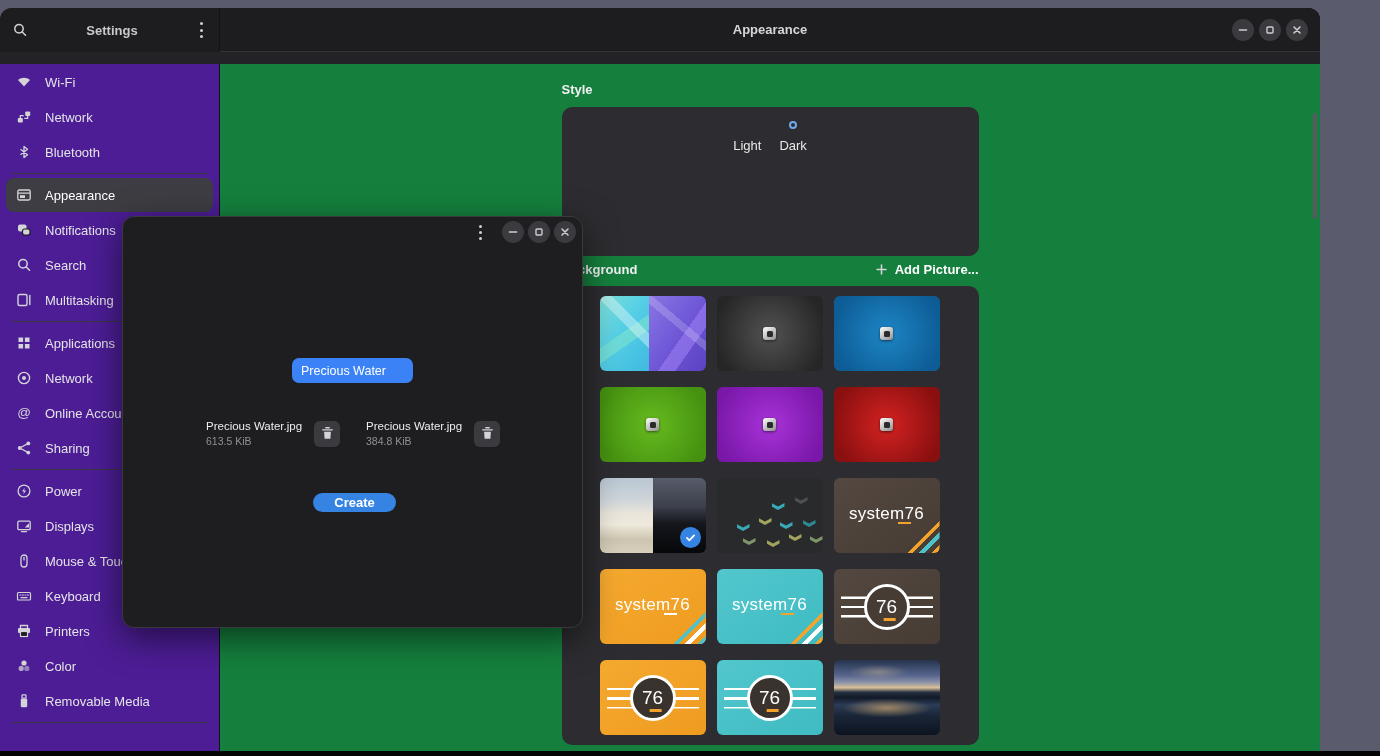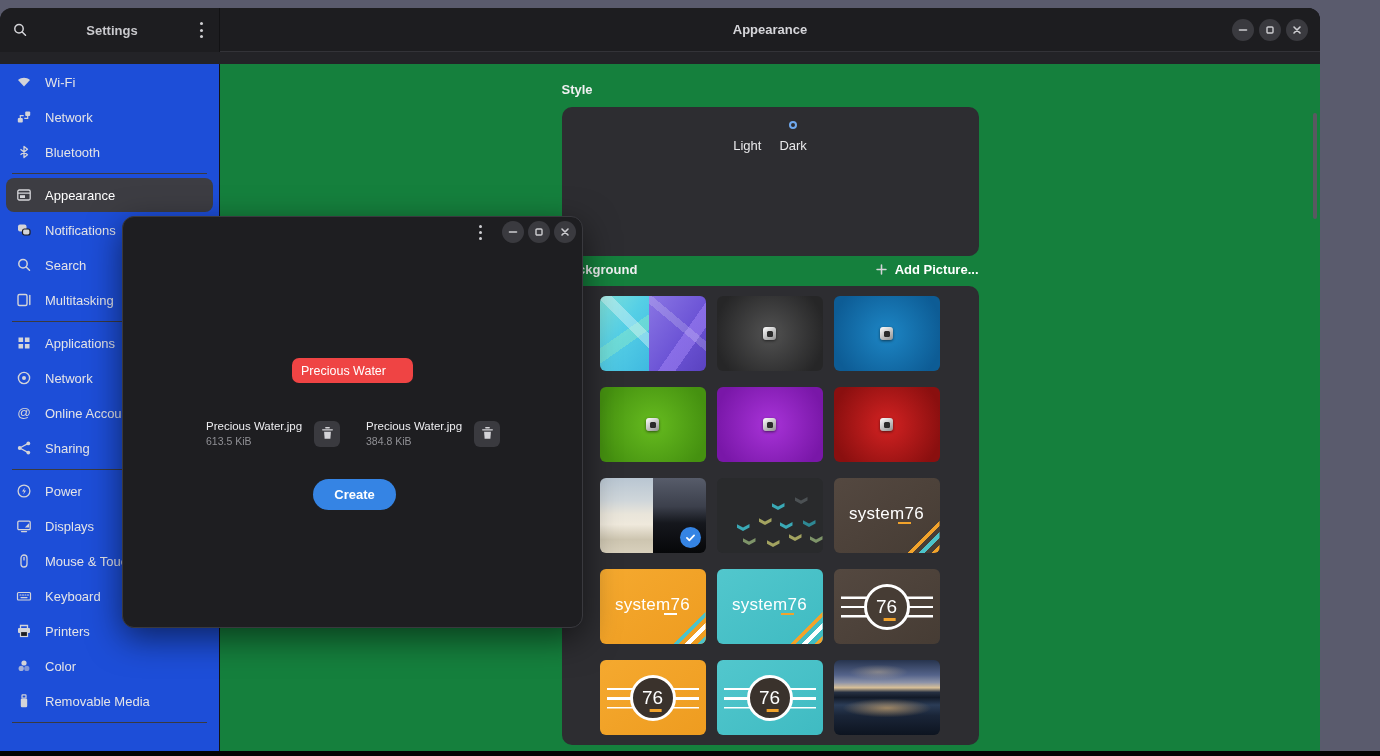--- a/index.html
+++ b/index.html
@@ -33,21 +33,21 @@
 
   .win-controls { position:absolute; right:12px; display:flex; gap:5px; align-items:center; }
   .win-btn {
     width:22px; height:22px; border-radius:50%; background:#3a3a3f; color:#cdcdd1;
     display:flex; align-items:center; justify-content:center; cursor:pointer;
   }
 
   .body-row { flex:1; display:flex; min-height:0; }
 
   
-  .sidebar { width:220px; flex:none; background:#1d4ed8; border-right:1px solid #121214; padding-top:1px; overflow:hidden; }
+  .sidebar { width:220px; flex:none; background:#4c1d95; border-right:1px solid #121214; padding-top:1px; overflow:hidden; }
   .side-row { height:34px; margin:0 6px 1px; padding:0 10px; display:flex; align-items:center; gap:13px; border-radius:8px; cursor:pointer; white-space:nowrap; }
   .side-row.selected { background:#3d3d43; }
   .side-label { font-size:13px; color:#e4e4e7; }
   .side-row.selected .side-label { color:#ffffff; }
   .side-divider { height:1px; background:#3a3a3f; margin:4px 12px; }
 
   
   .main { flex:1; position:relative; background:#15803d; overflow:hidden; }
   .main-col { width:417px; margin:0 auto; }
   .section-label { font-size:13px; font-weight:bold; color:#f0f0f2; }
@@ -139,30 +139,30 @@
 
   .scroll-thumb { position:absolute; right:3px; top:49px; width:4px; height:106px; border-radius:2px; background:#595961; cursor:pointer; }
 
   
   .dialog { position:absolute; left:122px; top:216px; width:461px; height:412px; z-index:10;
     background:#1e1e21; border:1px solid #39393e; border-radius:12px;
     box-shadow:0 10px 34px rgba(0,0,0,.55); }
   .dialog-controls { position:absolute; top:4px; right:6px; display:flex; align-items:center; gap:4px; }
   .dialog-controls .kebab { margin-right:12px; }
   .name-input { position:absolute; left:169px; top:141px; width:121px; height:25px;
-    background:#ef4444; border:none; border-radius:7px; color:#ffffff; font-size:12.5px;
+    background:#3b82f6; border:none; border-radius:7px; color:#ffffff; font-size:12.5px;
     font-family:"Liberation Sans","DejaVu Sans",sans-serif; padding:0 9px; outline:none; }
   .file-entries { position:absolute; left:83px; top:203px; display:flex; gap:26px; }
   .file-entry { width:134px; display:flex; align-items:center; gap:8px; }
   .file-text { width:100px; overflow:hidden; }
   .file-name { font-size:11.5px; color:#ededf0; white-space:nowrap; }
   .file-size { font-size:10.5px; color:#909095; margin-top:3px; }
   .trash-btn { flex:none; width:26px; height:26px; border-radius:6px; background:#3a3a3f; border:none;
     color:#e2e2e6; display:flex; align-items:center; justify-content:center; cursor:pointer; }
-  .create-btn { position:absolute; left:190px; top:262px; width:83px; height:31px; border:none; border-radius:16px;
+  .create-btn { position:absolute; left:190px; top:276px; width:83px; height:19px; border:none; border-radius:16px;
     background:#3584e4; color:#ffffff; font-size:13px; font-weight:bold;
     font-family:"Liberation Sans","DejaVu Sans",sans-serif; cursor:pointer; }
 </style>
 </head>
 <body>
 
 <div class="window">
   <div class="titlebar">
     <div class="tb-sidebar">
       <span class="icon">

